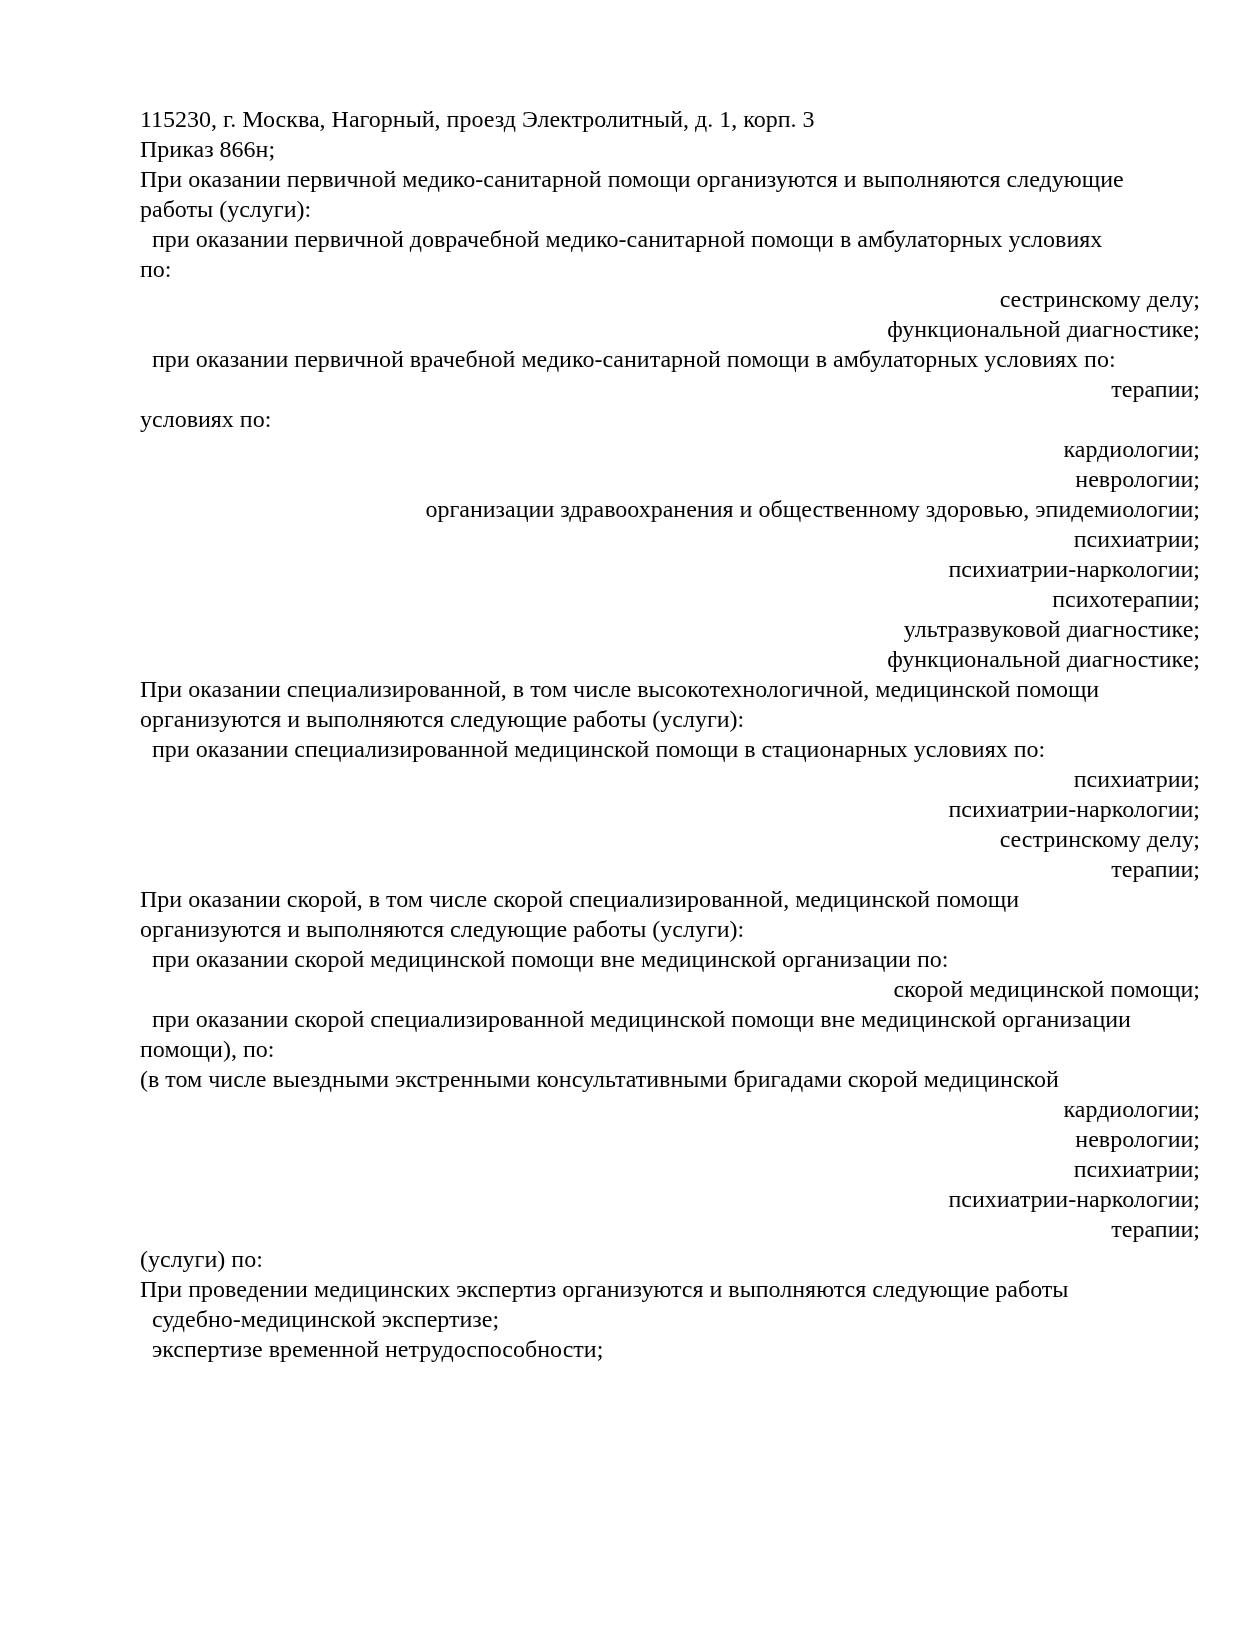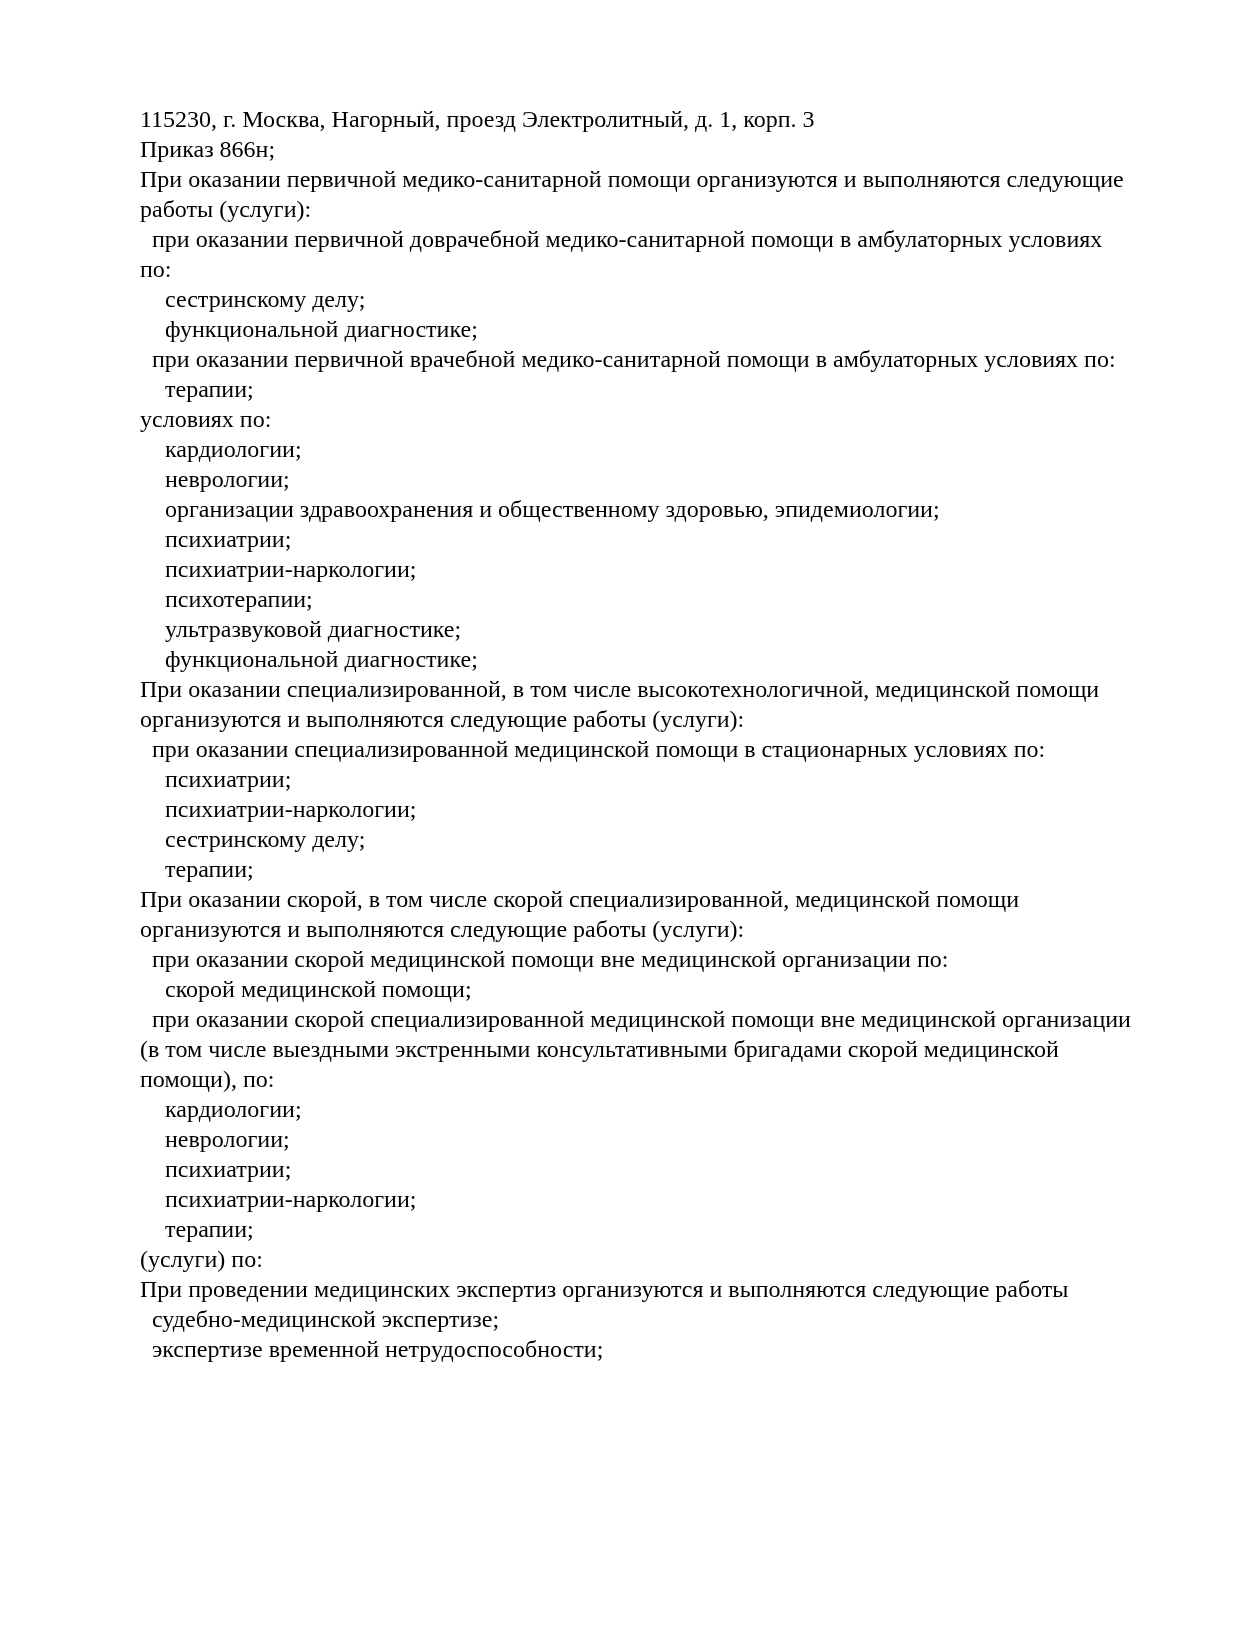--- a/index.html
+++ b/index.html
@@ -22,21 +22,21 @@
     color: #000000;
     font-family: "Liberation Serif", "DejaVu Serif", serif;
     font-size: 24px;
     line-height: 30px;
   }
   .line {
     white-space: pre;
   }
   .ind-none { padding-left: 0; }
   .ind-sub  { padding-left: 12px; }
-  .ind-item { padding-left: 25px; }
+  .ind-item { padding-left: 25px; text-align: right; }
 </style>
 </head>
 <body>
 
 <div class="page">
   <div class="doc">
       <div class="line ind-none">115230, г. Москва, Нагорный, проезд Электролитный, д. 1, корп. 3</div>
       <div class="line ind-none">Приказ 866н;</div>
       <div class="line ind-none">При оказании первичной медико-санитарной помощи организуются и выполняются следующие</div>
       <div class="line ind-none">работы (услуги):</div>
@@ -60,22 +60,22 @@
       <div class="line ind-sub">при оказании специализированной медицинской помощи в стационарных условиях по:</div>
       <div class="line ind-item">психиатрии;</div>
       <div class="line ind-item">психиатрии-наркологии;</div>
       <div class="line ind-item">сестринскому делу;</div>
       <div class="line ind-item">терапии;</div>
       <div class="line ind-none">При оказании скорой, в том числе скорой специализированной, медицинской помощи</div>
       <div class="line ind-none">организуются и выполняются следующие работы (услуги):</div>
       <div class="line ind-sub">при оказании скорой медицинской помощи вне медицинской организации по:</div>
       <div class="line ind-item">скорой медицинской помощи;</div>
       <div class="line ind-sub">при оказании скорой специализированной медицинской помощи вне медицинской организации</div>
+      <div class="line ind-none">помощи), по:</div>
       <div class="line ind-none">(в том числе выездными экстренными консультативными бригадами скорой медицинской</div>
-      <div class="line ind-none">помощи), по:</div>
       <div class="line ind-item">кардиологии;</div>
       <div class="line ind-item">неврологии;</div>
       <div class="line ind-item">психиатрии;</div>
       <div class="line ind-item">психиатрии-наркологии;</div>
       <div class="line ind-item">терапии;</div>
       <div class="line ind-none">(услуги) по:</div>
       <div class="line ind-none">При проведении медицинских экспертиз организуются и выполняются следующие работы</div>
       <div class="line ind-sub">судебно-медицинской экспертизе;</div>
       <div class="line ind-sub">экспертизе временной нетрудоспособности;</div>
     </div>

